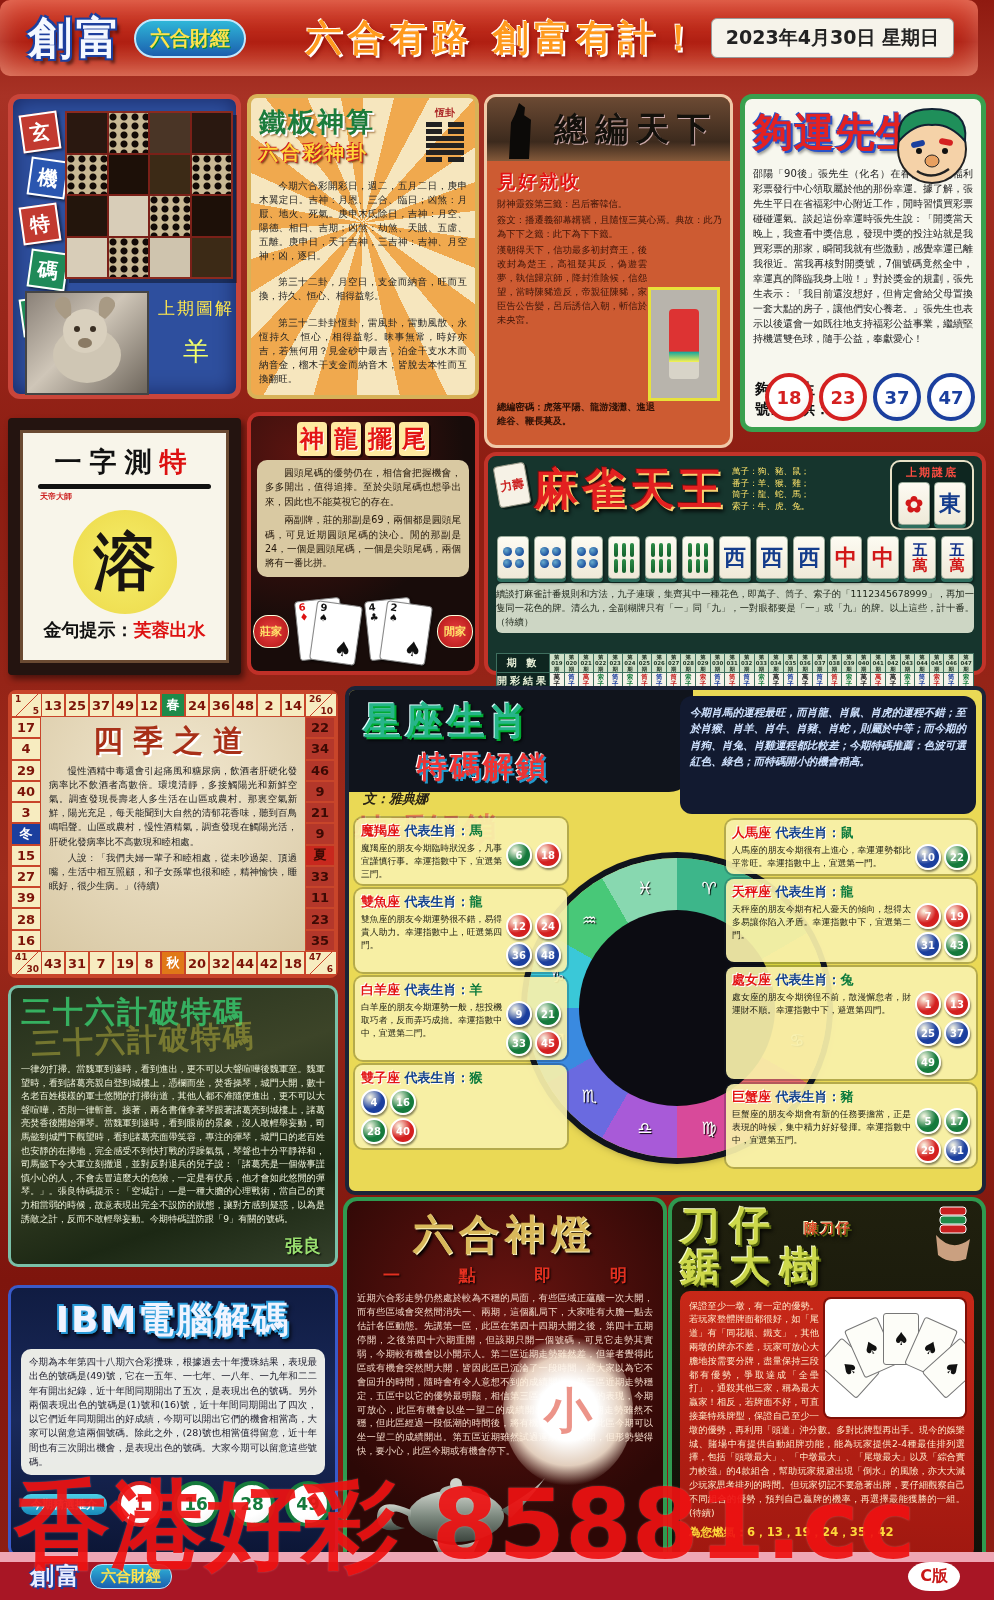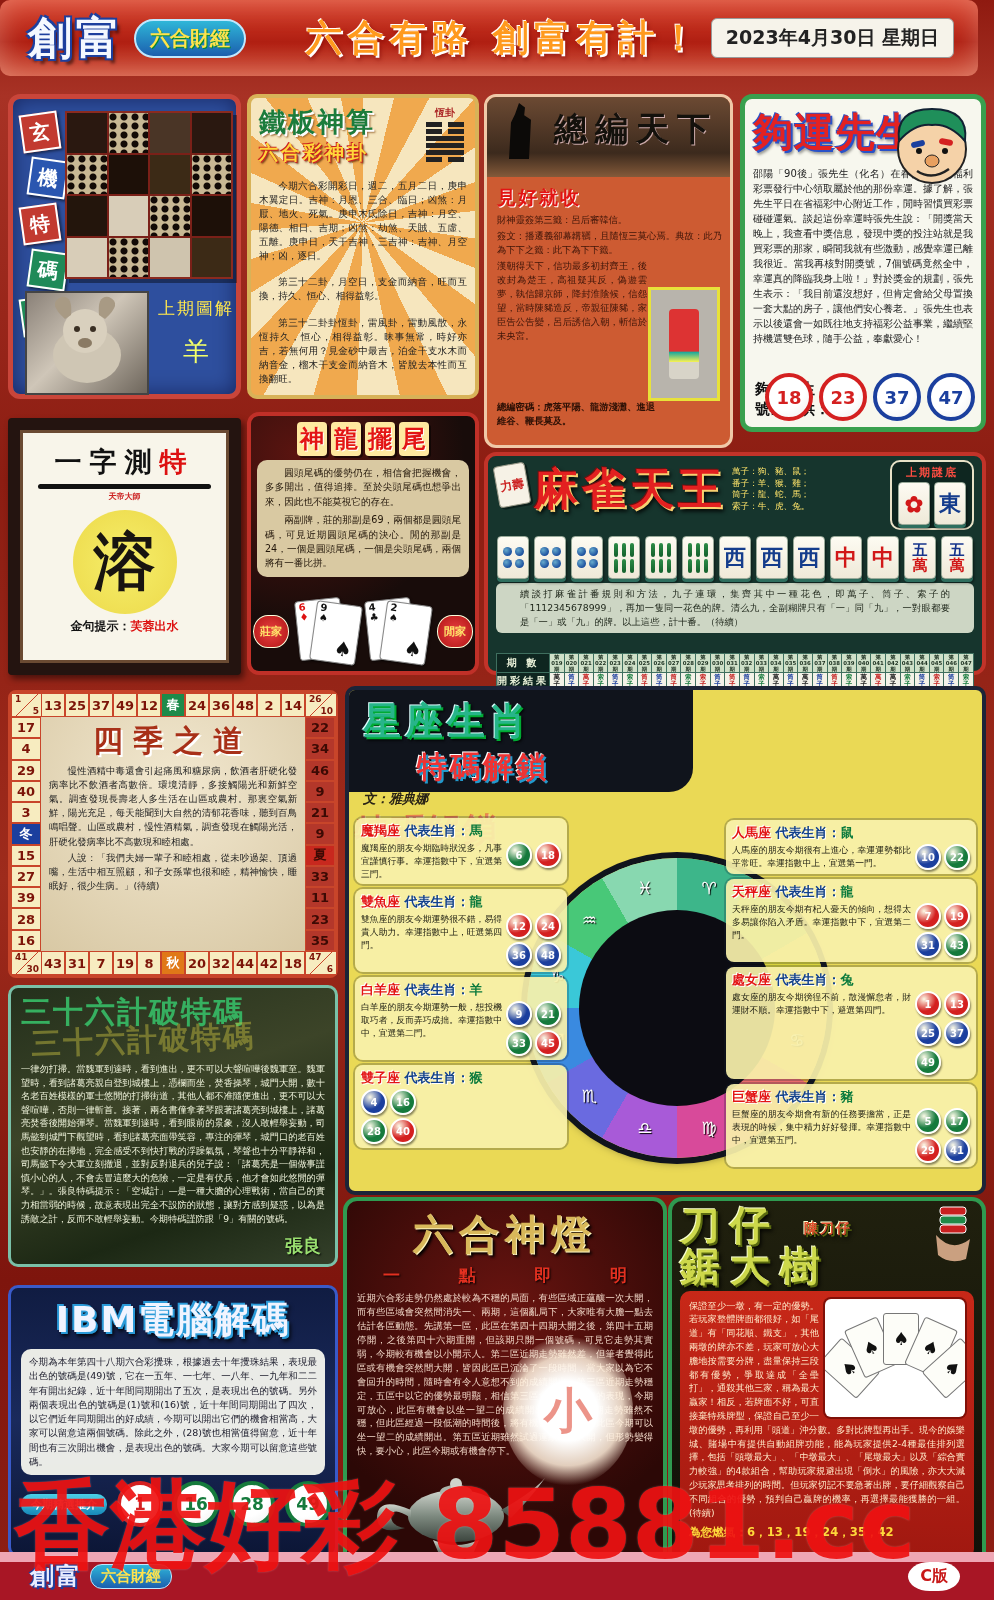--- a/index.html
+++ b/index.html
@@ -41,21 +41,21 @@
   .pB h2{margin:0;font-size:27px;color:#1c7c3c;letter-spacing:2px;text-shadow:2px 2px 0 #fff,3px 3px 2px #963;}
   .pB h3{margin:0;font-size:19px;color:#ffd73a;letter-spacing:3px;text-shadow:1px 1px 0 #c22,-1px -1px 0 #c22,2px 2px 2px #631;}
   .hex{position:absolute;right:8px;top:8px;width:44px;text-align:center;}
   .hex .hl{font-size:10px;color:#a22;font-weight:bold;}
   .hex .bar{height:5px;background:#222;margin:2px 3px;}
   .hex .bar.b{background:linear-gradient(90deg,#222 42%,transparent 42%,transparent 58%,#222 58%);}
   .pB p{margin:13px 0;font-size:9.6px;line-height:1.45;color:#222;text-align:justify;text-indent:2em;}
   
   .pC{left:484px;top:94px;width:249px;height:354px;background:#cd5b32;border:3px solid #f0c9a8;
     padding:0;overflow:hidden;}
-  .pC .strip{height:80px;background:linear-gradient(180deg,#6c4a33,#3c2a1d 70%,#845a3a);position:relative;}
+  .pC .strip{height:64px;background:linear-gradient(180deg,#6c4a33,#3c2a1d 70%,#845a3a);position:relative;}
   .pC .sil{position:absolute;left:14px;top:6px;width:40px;height:56px;background:#0c0a08;
     clip-path:polygon(45% 0,60% 8%,58% 22%,75% 30%,70% 100%,20% 100%,25% 35%,35% 20%);}
   .pC h2{position:absolute;right:12px;top:10px;margin:0;font-size:33px;color:#14110c;letter-spacing:8px;text-shadow:1px 1px 0 #caa;}
   .pC h3{margin:8px 10px 2px;font-size:19px;color:#e31313;font-weight:900;letter-spacing:2px;text-shadow:1px 1px 0 #fff;}
   .pC .bd{margin:2px 10px;font-size:9.3px;line-height:1.5;color:#3c1408;text-align:justify;}
   .pC .img{position:absolute;right:10px;bottom:44px;width:66px;height:108px;background:#b8b4ac;
     border:3px solid #e8e23a;display:flex;align-items:center;justify-content:center;}
   .pC .fcr{width:30px;height:70px;background:linear-gradient(180deg,#d33 60%,#2a9 62%,#ee5 75%,#d8d4c8 76%);border-radius:4px;}
   .pC .pw{position:absolute;left:10px;bottom:8px;width:160px;font-size:9.3px;color:#2d1005;font-weight:bold;line-height:1.5;}
   
@@ -69,25 +69,25 @@
   
   .ball{display:inline-flex;align-items:center;justify-content:center;border-radius:50%;font-weight:900;}
   .ball.ring{background:radial-gradient(circle at 35% 30%,#fff 55%,#eee);color:#222;}
   .ball.solid{color:#fff;border:2px solid #fff;box-shadow:1px 2px 2px rgba(0,0,0,.45);}
   
   .pE{left:8px;top:418px;width:233px;height:257px;background:#f8f5ea;border:12px solid #241410;
     box-shadow:inset 0 0 0 3px #6a4a32,3px 4px 6px rgba(0,0,0,.5);border-radius:4px;text-align:center;}
   .pE .t{margin-top:14px;font-size:27px;font-weight:900;color:#111;letter-spacing:8px;}
   .pE .t .red{color:#d11;}
   .pE .rule{height:5px;background:#111;margin:4px 18px 0;border-radius:3px;}
-  .pE .seal{text-align:center;margin:2px 20px 0;font-size:8px;color:#c22;font-weight:bold;}
+  .pE .seal{text-align:left;margin:2px 20px 0;font-size:8px;color:#c22;font-weight:bold;}
   .pE .circ{width:104px;height:104px;margin:8px auto 4px;background:radial-gradient(circle,#f6ee6a,#ecd94a);
     border-radius:50%;display:flex;align-items:center;justify-content:center;}
   .pE .ch{font-size:62px;font-weight:900;color:#181410;font-family:"DejaVu Serif","Liberation Serif",serif;}
-  .pE .hint{font-size:12px;font-weight:bold;color:#111;}
+  .pE .hint{font-size:18px;font-weight:bold;color:#111;}
   .pE .hint .red{color:#d11;}
   
   .pF{left:247px;top:412px;width:232px;height:263px;background:radial-gradient(circle at 20% 15%,#5a1410,#180c0a 60%);
     border:4px solid #c03028;padding:4px 6px;}
   .pF h2{margin:2px 0 4px;text-align:center;}
   .pF h2 span{display:inline-block;background:#ffe9a0;color:#e31515;font-size:24px;font-weight:900;
     padding:1px 3px;margin:0 2px;border-radius:4px;text-shadow:1px 1px 0 #fff;box-shadow:2px 2px 0 rgba(0,0,0,.5);}
   .pF .bd{background:#d9c9a2;border-radius:10px;padding:6px 8px;font-size:9.6px;line-height:1.5;color:#201408;text-align:justify;}
   .pF .cards{position:absolute;bottom:8px;left:0;width:100%;display:flex;align-items:center;justify-content:center;gap:8px;}
   .ovlab{background:radial-gradient(circle,#e84040,#b01515);color:#ffe46a;font-size:11px;font-weight:bold;
@@ -115,21 +115,21 @@
     display:flex;align-items:center;justify-content:center;}
   .mtile .bigch{font-size:22px;font-weight:900;color:#143c8c;font-family:"DejaVu Serif","Liberation Serif",serif;}
   .mtile .redch{color:#d11818;}
   .mtile .two{display:flex;flex-direction:column;align-items:center;line-height:1;font-weight:900;font-size:15px;}
   .mtile .two .w1{color:#16348c;} .mtile .two .w2{color:#d11818;}
   .dots{display:grid;grid-template-columns:repeat(2,1fr);gap:3px;}
   .dots i{width:9px;height:9px;border-radius:50%;background:radial-gradient(circle at 35% 35%,#6ac,#1b4f9e 70%);}
   .bams{display:grid;grid-template-columns:repeat(3,1fr);gap:2px 4px;}
   .bams i{width:4px;height:14px;border-radius:2px;background:linear-gradient(180deg,#2c8c46,#13602c);}
   .pG .tilerow{display:flex;gap:5px;justify-content:center;margin:6px 0 4px;}
-  .pG .bd{background:#cdd6c4;border-radius:6px;padding:4px 24px;font-size:9.3px;line-height:1.5;color:#1c2418;text-align:justify;}
+  .pG .bd{background:#cdd6c4;border-radius:6px;padding:4px 0;font-size:9.3px;line-height:1.5;color:#1c2418;text-align:justify;}
   .pG table.res{margin-top:20px;border-collapse:collapse;width:100%;}
   .pG .res td{border:1px solid #3f6f5f;padding:0;text-align:center;}
   .pG .res .lab{background:#0e2620;color:#e8f0d8;font-size:10px;font-weight:bold;width:52px;letter-spacing:3px;}
   .pG .res .per{background:#cfe0c8;color:#1c3020;font-size:5.4px;line-height:1.15;font-weight:bold;}
   .pG .res .rs{background:#f4f2e8;font-size:6.4px;line-height:1.1;font-weight:bold;padding:1px 0;}
   
   .pH{left:8px;top:690px;width:330px;height:288px;background:#e8d8b0;border:3px solid #c8452a;border-radius:8px;
     display:grid;grid-template-columns:30px 1fr 30px;grid-template-rows:24px 1fr 24px;}
   .fsrow{display:flex;} .fscol{display:flex;flex-direction:column;}
   .fscell{flex:1;display:flex;align-items:center;justify-content:center;font-size:13px;font-weight:900;
@@ -663,20 +663,23 @@
         <span class="wglyph" style="transform: rotate(255deg) translateY(-124px) rotate(-255deg);">♐</span>
         <span class="wglyph" style="transform: rotate(285deg) translateY(-124px) rotate(-285deg);">♑</span>
         <span class="wglyph" style="transform: rotate(315deg) translateY(-124px) rotate(-315deg);">♒</span>
         <span class="wglyph" style="transform: rotate(345deg) translateY(-124px) rotate(-345deg);">♓</span>
       </div>
     <div class="tblock">
       <div class="t1">星座生肖</div>
       <div class="t2">特碼解鎖</div>
     </div>
     <div class="auth">文：雅典娜</div>
+    <div class="intro">
+      <p>今期肖馬的運程最旺，而肖龍、肖鼠、肖虎的運程不錯；至於肖猴、肖羊、肖牛、肖豬、肖蛇，則屬於中等；而今期的肖狗、肖兔、肖雞運程都比較差；今期特碼推薦：色波可選紅色、綠色；而特碼開小的機會稍高。</p>
+    </div>
     <div class="ghostT">特碼解鎖</div>
     <div class="zcol left" id="zLeft">
         <div class="z-entry">
           <div class="z-head"><span class="z-sign">魔羯座</span> <span class="z-rep">代表生肖：</span><span class="z-an">馬</span></div>
           <div class="z-body">
             <p class="z-text">魔羯座的朋友今期臨時狀況多，凡事宜謹慎行事。幸運指數中下，宜選第三門。</p>
             <div class="z-balls">
               <span class="ball solid" style="height: 22px; width: 22px; font-size: 10px; background: radial-gradient(circle at 32% 28%, rgba(255, 255, 255, 0.75), rgb(21, 122, 60) 55%);">6</span>
               <span class="ball solid" style="height: 22px; width: 22px; font-size: 10px; background: radial-gradient(circle at 32% 28%, rgba(255, 255, 255, 0.75), rgb(212, 32, 32) 55%);">18</span>
             </div>

